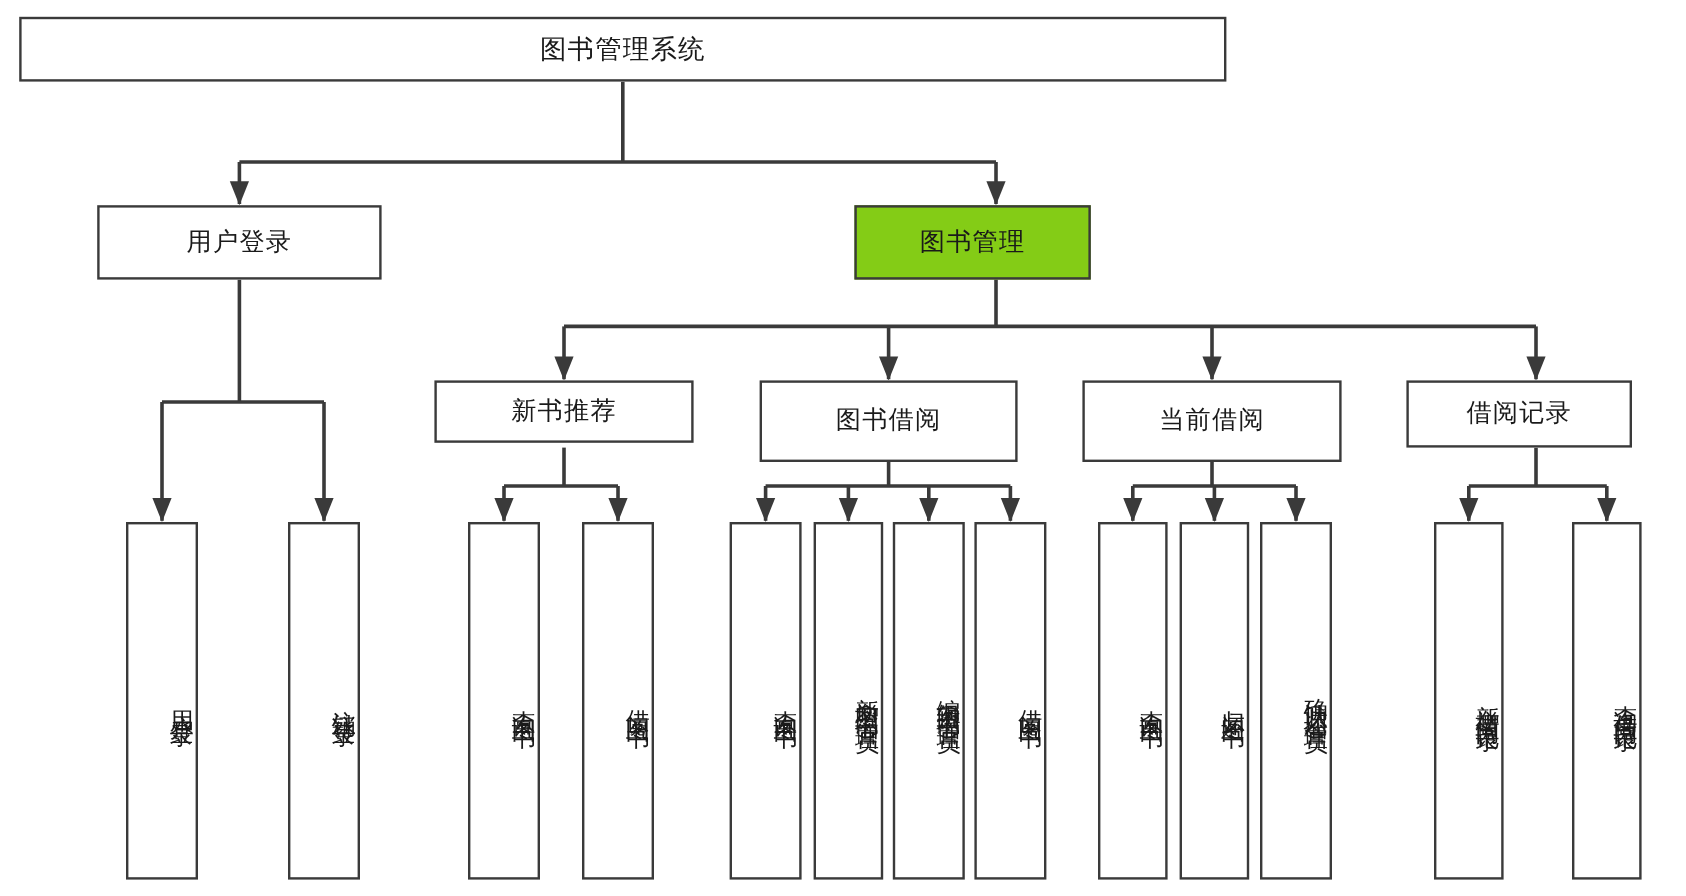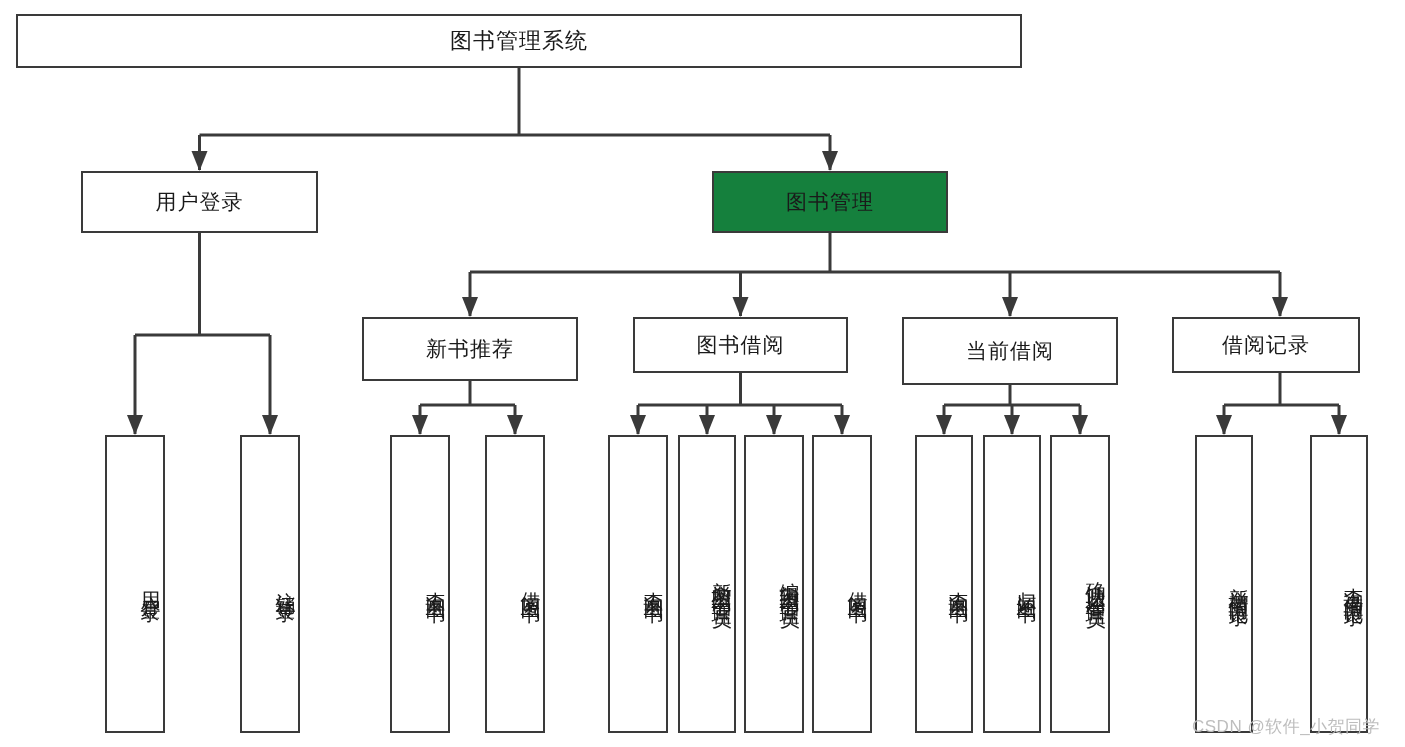--- a/index.html
+++ b/index.html
@@ -125,27 +125,27 @@
       <line x1="1339" y1="405" x2="1339" y2="434" stroke="#3a3a3a" stroke-width="3"></line>
       <path d="M 1331 415 L 1347 415 L 1339 435 Z" fill="#3a3a3a"></path>
     </svg>
   <div id="nodes">
       <div class="node root" style="left: 16px; top: 14px; width: 1006px; height: 54px; border-color: rgb(58, 58, 58); background: rgb(255, 255, 255); color: rgb(26, 26, 26);">
         <span class="label">图书管理系统</span>
       </div>
       <div class="node" style="left: 81px; top: 171px; width: 237px; height: 62px; border-color: rgb(58, 58, 58); background: rgb(255, 255, 255); color: rgb(26, 26, 26);">
         <span class="label">用户登录</span>
       </div>
-      <div class="node" style="left: 712px; top: 171px; width: 236px; height: 62px; border-color: rgb(58, 58, 58); background: #15803d; color: rgb(26, 26, 26); align-items: center;">
+      <div class="node" style="left: 712px; top: 171px; width: 197px; height: 62px; border-color: rgb(58, 58, 58); background: #84cc16; color: rgb(26, 26, 26); align-items: center;">
         <span class="label">图书管理</span>
       </div>
-      <div class="node" style="left: 362px; top: 317px; width: 216px; height: 64px; border-color: rgb(58, 58, 58); background: rgb(255, 255, 255); color: rgb(26, 26, 26);">
+      <div class="node" style="left: 362px; top: 317px; width: 216px; height: 52px; border-color: rgb(58, 58, 58); background: rgb(255, 255, 255); color: rgb(26, 26, 26);">
         <span class="label">新书推荐</span>
       </div>
-      <div class="node" style="left: 633px; top: 317px; width: 215px; height: 56px; border-color: rgb(58, 58, 58); background: rgb(255, 255, 255); color: rgb(26, 26, 26);">
+      <div class="node" style="left: 633px; top: 317px; width: 215px; height: 68px; border-color: rgb(58, 58, 58); background: rgb(255, 255, 255); color: rgb(26, 26, 26);">
         <span class="label">图书借阅</span>
       </div>
       <div class="node" style="left: 902px; top: 317px; width: 216px; height: 68px; border-color: rgb(58, 58, 58); background: rgb(255, 255, 255); color: rgb(26, 26, 26);">
         <span class="label">当前借阅</span>
       </div>
       <div class="node" style="left: 1172px; top: 317px; width: 188px; height: 56px; border-color: rgb(58, 58, 58); background: rgb(255, 255, 255); color: rgb(26, 26, 26);">
         <span class="label">借阅记录</span>
       </div>
       <div class="node vertical" style="left: 105px; top: 435px; width: 60px; height: 298px; border-color: rgb(58, 58, 58); background: rgb(255, 255, 255); color: rgb(26, 26, 26);">
         <span class="label">用户登录</span>
@@ -180,14 +180,13 @@
       <div class="node vertical" style="left: 1050px; top: 435px; width: 60px; height: 298px; border-color: rgb(58, 58, 58); background: rgb(255, 255, 255); color: rgb(26, 26, 26);">
         <span class="label">确认归还（管理员）</span>
       </div>
       <div class="node vertical" style="left: 1195px; top: 435px; width: 58px; height: 298px; border-color: rgb(58, 58, 58); background: rgb(255, 255, 255); color: rgb(26, 26, 26);">
         <span class="label">新增借阅记录</span>
       </div>
       <div class="node vertical" style="left: 1310px; top: 435px; width: 58px; height: 298px; border-color: rgb(58, 58, 58); background: rgb(255, 255, 255); color: rgb(26, 26, 26);">
         <span class="label">查询借阅记录</span>
       </div>
     </div>
-  <div class="watermark" style="left:1192px; top:715px;">CSDN @软件_小贺同学</div>
 </div>
 
 </body></html>

